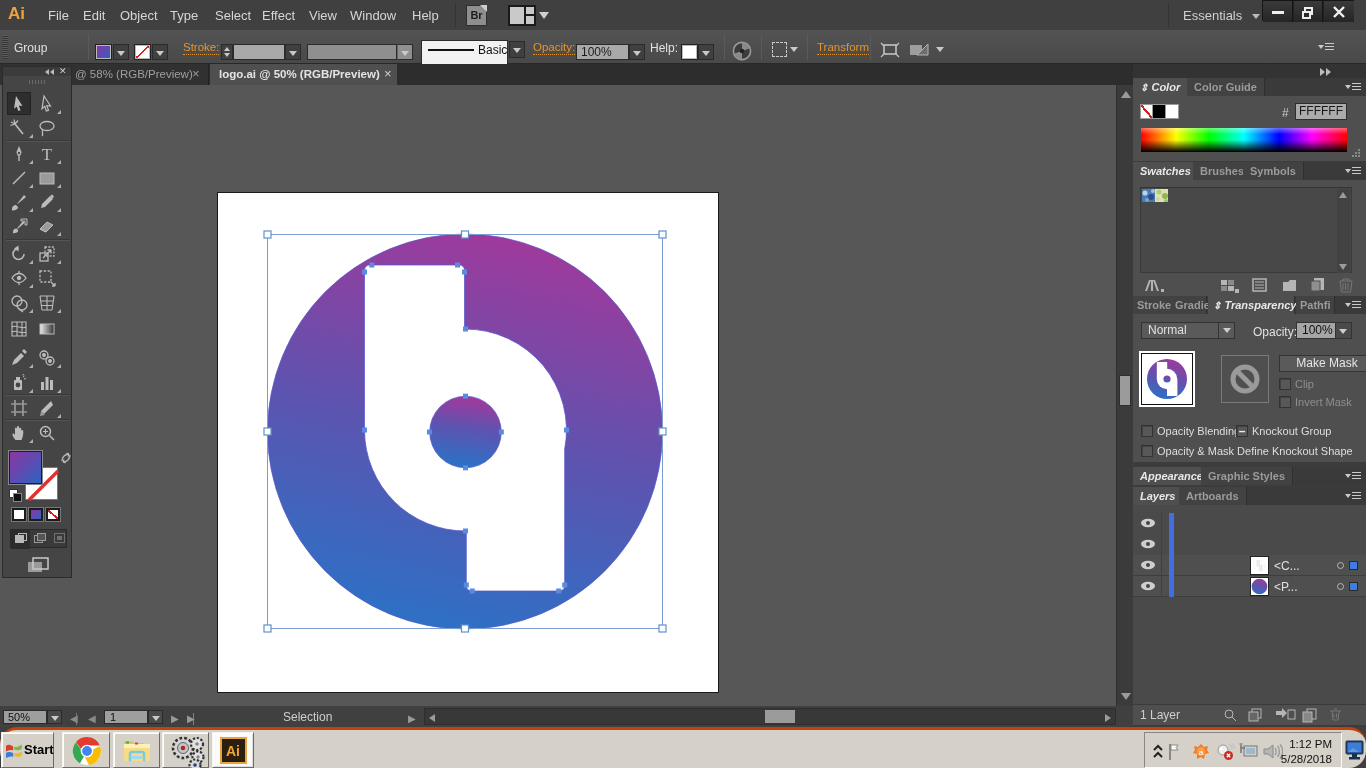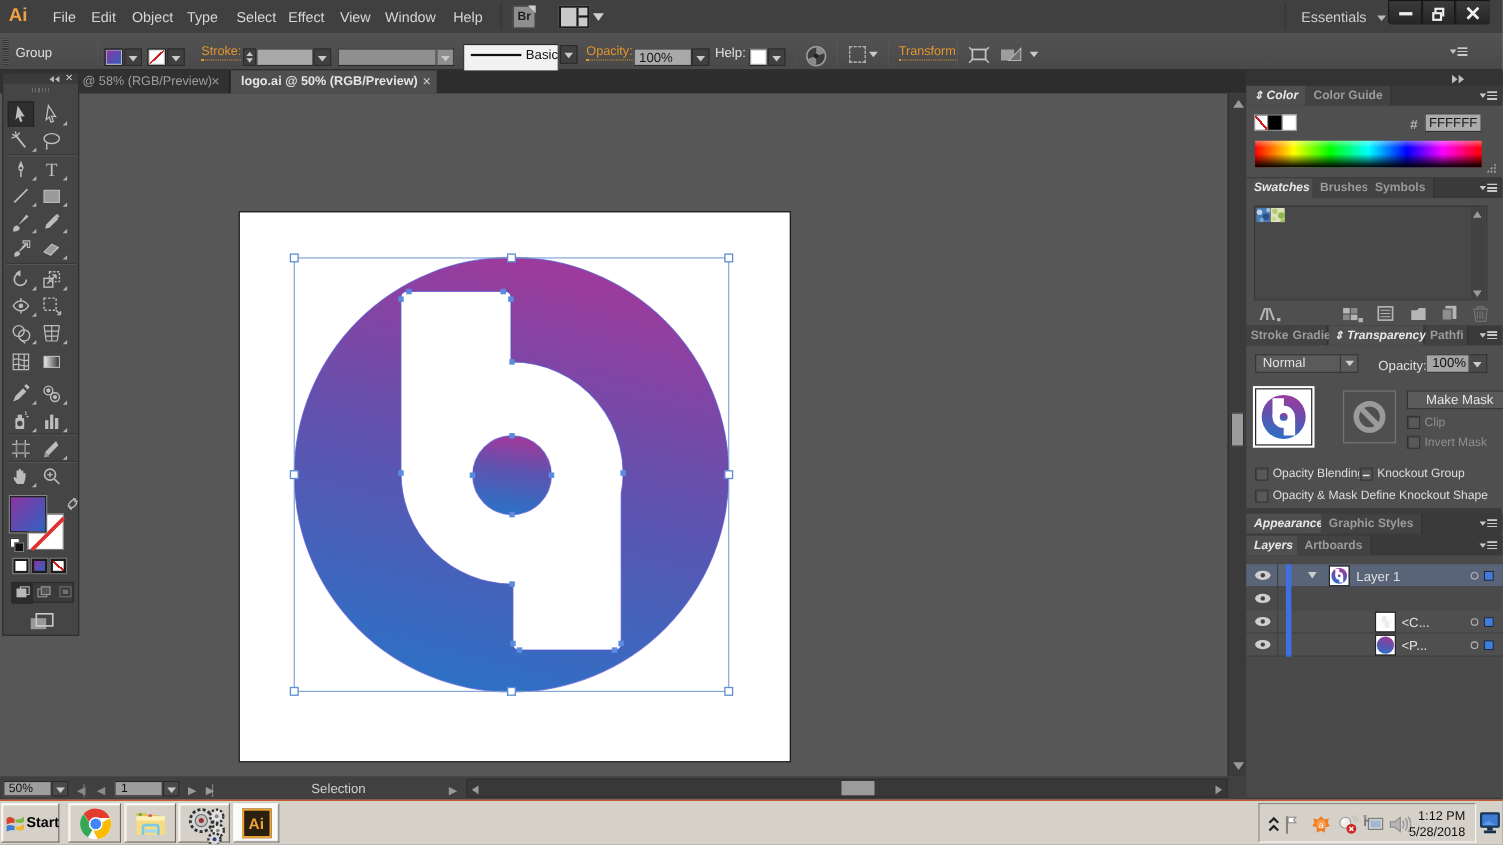--- a/index.html
+++ b/index.html
@@ -51,21 +51,21 @@
 .ptab.act{background:#4f4f4f;color:#e8e8e8;font-style:italic;}
 .pmenu{position:absolute;right:5px;top:5px;width:16px;height:9px;}
 .pmenu:before{content:"";position:absolute;left:0;top:2px;border-left:3px solid transparent;border-right:3px solid transparent;border-top:4px solid #c9c9c9;}
 .pmenu:after{content:"";position:absolute;left:7px;top:0;width:9px;height:8px;
 background:linear-gradient(#c9c9c9 0 1.5px,transparent 1.5px 3px,#c9c9c9 3px 4.5px,transparent 4.5px 6px,#c9c9c9 6px 7.5px,transparent 7.5px);}
 .pcontent{position:absolute;left:0;width:233px;background:#4f4f4f;}
 
 #toolbar{left:2px;top:66px;width:70px;height:512px;background:#454545;border:1px solid #2c2c2c;}
 #tbhead{position:absolute;left:0;top:0;width:68px;height:9px;background:#3b3b3b;}
 
-#taskbar{left:0;top:727px;width:1366px;height:41px;background:#d5d1c9;border-top:1px solid #c2410c;font-size:13px;color:#000;}
+#taskbar{left:0;top:727px;width:1366px;height:41px;background:#d5d1c9;border-top:3px solid #c2410c;font-size:13px;color:#000;border-radius:17px;}
 .tbtn{position:absolute;top:2px;height:36px;background:#d5d1c9;border:1px solid;border-color:#f4f3f0 #6e6a63 #6e6a63 #f4f3f0;box-shadow:inset 1px 1px 0 #fff;}
 
 .updn{font-size:10px;}
 .grip{width:10px;height:10px;background:
  radial-gradient(circle at 2px 8px,#8a8a8a 1px,transparent 1.2px),
  radial-gradient(circle at 5px 5px,#8a8a8a 1px,transparent 1.2px),
  radial-gradient(circle at 8px 2px,#8a8a8a 1px,transparent 1.2px),
  radial-gradient(circle at 5px 8px,#8a8a8a 1px,transparent 1.2px),
  radial-gradient(circle at 8px 5px,#8a8a8a 1px,transparent 1.2px),
  radial-gradient(circle at 8px 8px,#8a8a8a 1px,transparent 1.2px);}
@@ -403,34 +403,20 @@
       <div class="ptab" style="left:68px">Graphic Styles</div>
       <div class="pmenu"></div>
     </div>
 
     <div class="ptabs" style="top:423px">
       <div class="ptab act" style="left:0">Layers</div>
       <div class="ptab" style="left:46px">Artboards</div>
       <div class="pmenu"></div>
     </div>
     <div class="pcontent" style="top:441px;height:220px;background:#4a4a4a">
-      <div class="lrow abs" style="top:8px;background:#5a6478">
-        <div class="abs" style="left:56px;top:7px;border-left:4px solid transparent;border-right:4px solid transparent;border-top:6px solid #ccc"></div>
-        <div class="lthumb abs" style="left:76px"><svg width="17" height="17" viewBox="0 0 50 50">
-              <rect width="50" height="50" fill="#fff"></rect>
-              <circle cx="25" cy="25" r="21" fill="url(#lgmini)"></circle>
-              <circle cx="25" cy="25" r="10.5" fill="#fff"></circle>
-              <path d="M14.5 7 h10.5 v18 h-10.5z" fill="#fff"></path>
-              <path d="M25 25 h10.5 v18 h-10.5z" fill="#fff"></path>
-              <circle cx="25" cy="25" r="3.7" fill="url(#lgmini)"></circle>
-            </svg></div>
-        <div class="abs ltxt" style="left:100px">Layer 1</div>
-        <div class="lcirc abs"></div>
-          <div class="lsq abs"></div>
-      </div>
       <div class="lrow abs" style="top:50px">
         <div class="lthumb abs" style="left:118px"><svg width="17" height="17" viewBox="0 0 50 50">
               <rect width="50" height="50" fill="#fff"></rect>
               <circle cx="25" cy="25" r="16" fill="none" stroke="#ddd" stroke-width="1"></circle>
               <circle cx="25" cy="25" r="8" fill="none" stroke="#ddd" stroke-width="1"></circle>
               <path d="M17 11 h8 v14 h-8z M25 25 h8 v14 h-8z" fill="#eee" stroke="#ccc" stroke-width="0.8"></path>
             </svg></div>
         <div class="abs ltxt" style="left:141px">&lt;C...</div>
         <div class="lcirc abs"></div>
           <div class="lsq abs"></div>
@@ -453,20 +439,44 @@
             <ellipse cx="8" cy="47" rx="7" ry="4.2"></ellipse>
             <ellipse cx="8" cy="68" rx="7" ry="4.2"></ellipse>
           </g>
         <g fill="#444">
             <circle cx="8" cy="5" r="2"></circle>
             <circle cx="8" cy="26" r="2"></circle>
             <circle cx="8" cy="47" r="2"></circle>
             <circle cx="8" cy="68" r="2"></circle>
           </g>
       </svg>
+      <div class="abs" style="left:0;top:199px;width:233px;height:21px;background:#4f4f4f;border-top:1px solid #3a3a3a">
+        <div class="abs" style="left:7px;top:3px;color:#cfcfcf;font-size:12px">1 Layer</div>
+        <svg class="abs" style="left:88px;top:3px" width="140" height="15">
+          <g stroke="#b5b5b5" fill="none">
+              <circle cx="8" cy="6" r="4"></circle>
+              <path d="M11 9 l4 4"></path>
+            </g>
+          <g transform="translate(28,0)">
+              <rect x="3" y="1" width="9" height="9" fill="none" stroke="#b5b5b5"></rect>
+              <rect x="0" y="4" width="9" height="9" fill="#666" stroke="#b5b5b5"></rect>
+            </g>
+          <g transform="translate(55,0)">
+              <path d="M0 3 h6 v-3 l5 5 -5 5 v-3 h-6z" fill="#b5b5b5"></path>
+              <rect x="12" y="2" width="7" height="9" fill="none" stroke="#b5b5b5"></rect>
+            </g>
+          <g transform="translate(82,0)">
+              <rect x="4" y="1" width="9" height="10" fill="none" stroke="#b5b5b5"></rect>
+              <rect x="0" y="4" width="9" height="10" fill="#888" stroke="#b5b5b5"></rect>
+            </g>
+          <g transform="translate(108,0)" stroke="#777" fill="none">
+              <path d="M1 3 h11 M3 3 l1 9 h5 l1-9 M5 1 h3 M5 5.5 v4 M7.5 5.5 v4"></path>
+            </g>
+        </svg>
+      </div>
     </div>
   </div>
 
   <div id="toolbar" class="abs">
     <div id="tbhead">
       <div class="abs" style="left:42px;top:2px;border-top:3px solid transparent;border-bottom:3px solid transparent;border-right:4px solid #bbb"></div>
       <div class="abs" style="left:47px;top:2px;border-top:3px solid transparent;border-bottom:3px solid transparent;border-right:4px solid #bbb"></div>
       <div class="abs" style="left:56px;top:-1px;color:#ccc;font-size:9px">✕</div>
     </div>
     <div class="abs" style="left:26px;top:13px;width:16px;height:4px;background:repeating-linear-gradient(90deg,#6a6a6a 0 1px,transparent 1px 3px)"></div>

